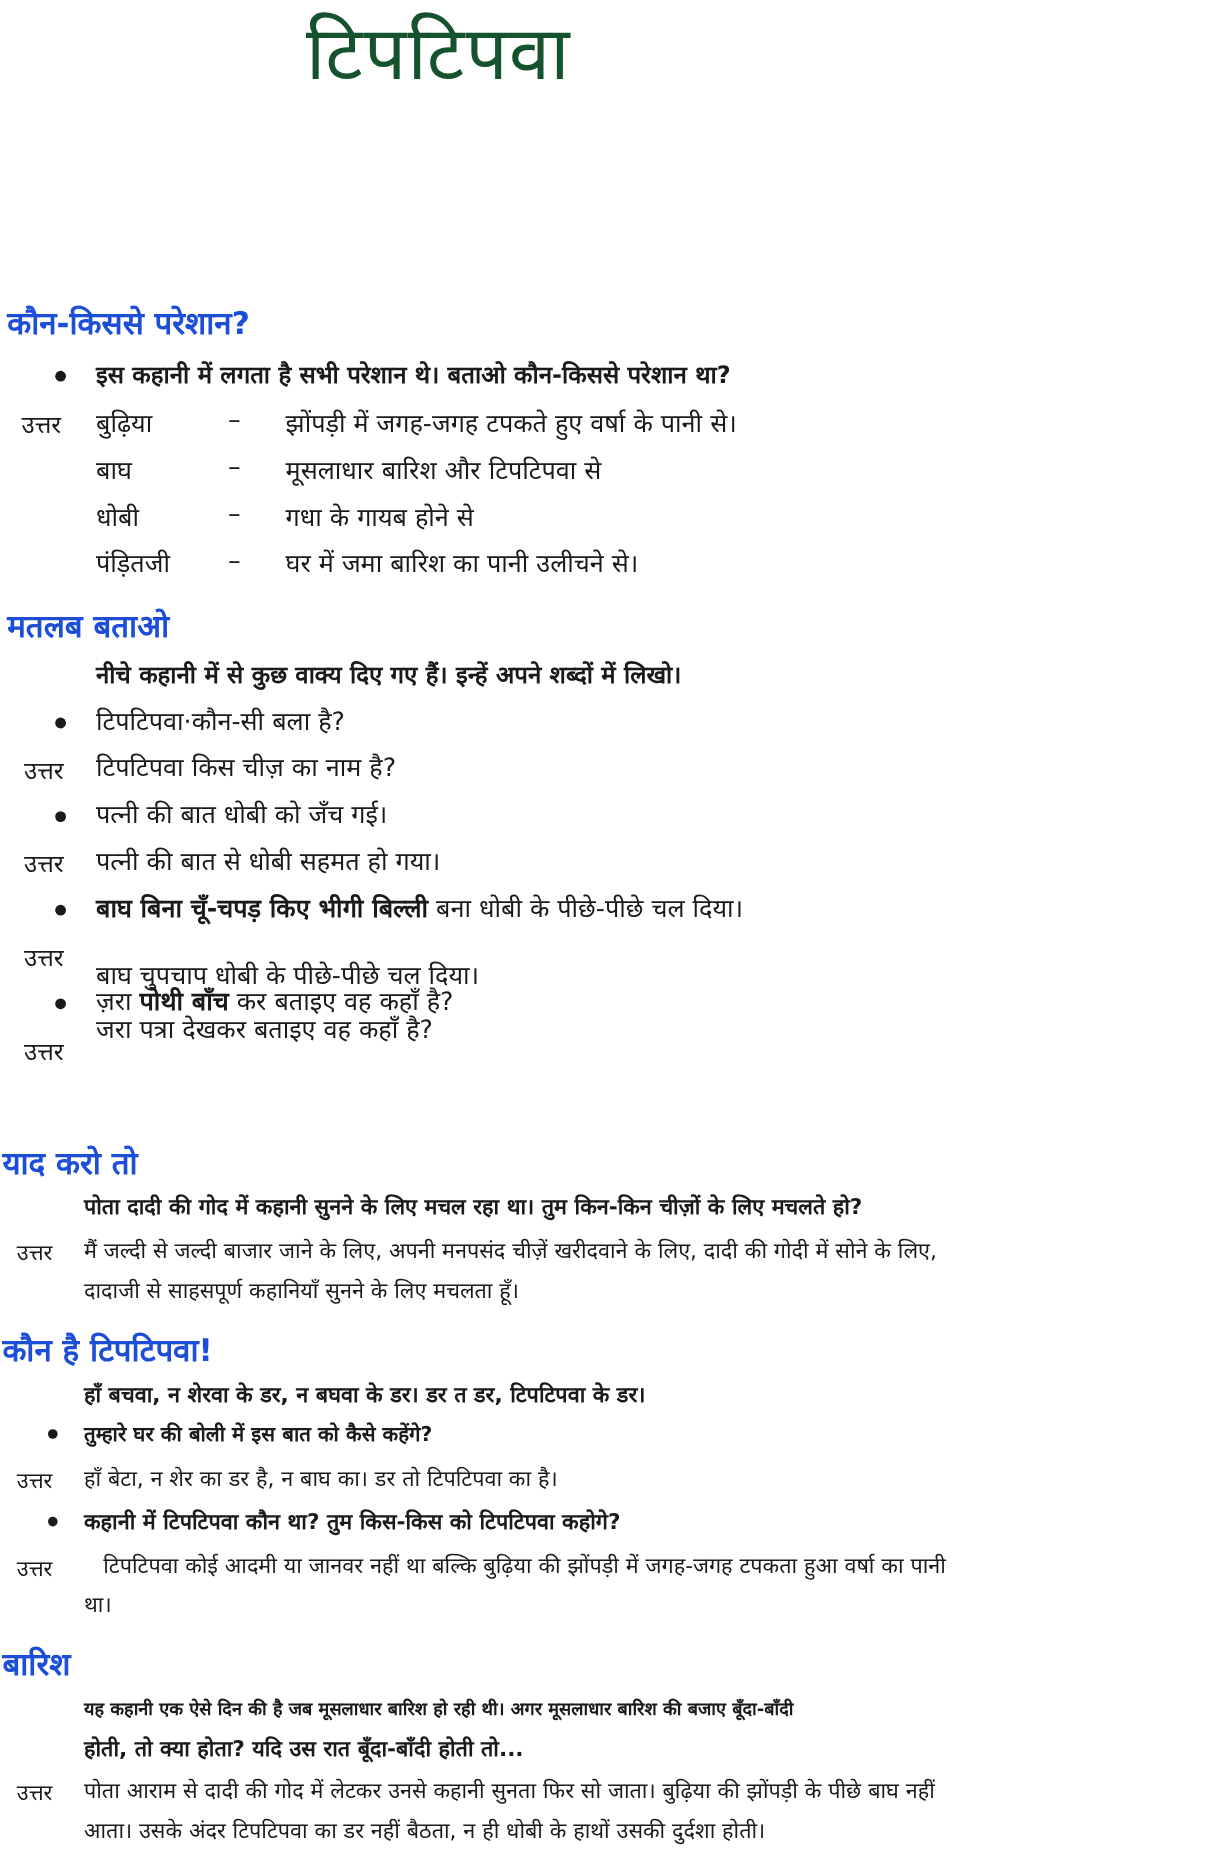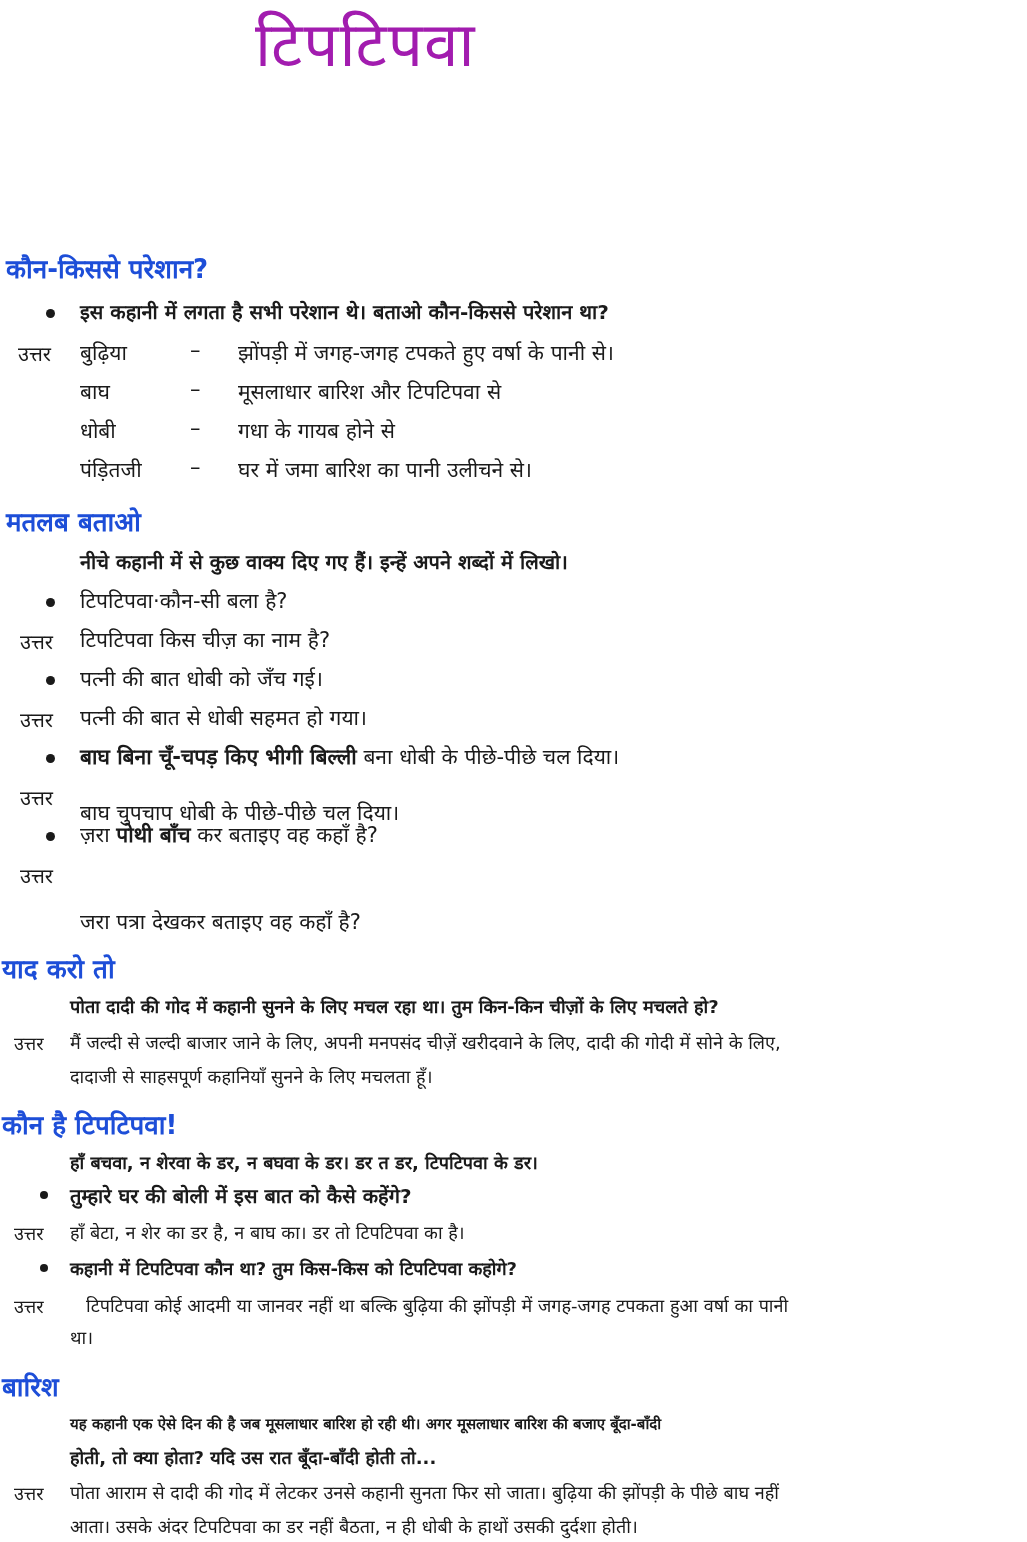--- a/index.html
+++ b/index.html
@@ -3,21 +3,21 @@
   <meta charset="utf-8">
   <style>
     html, body { margin: 0; padding: 0; background: #ffffff; }
     body {
       width: 1027px; height: 1542px; position: relative; overflow: hidden;
       font-family: "DejaVu Sans", "Liberation Sans", sans-serif;
       color: #1a1a1a;
     }
     .title {
       position: absolute; left: 255px; top: 0px;
-      font-size: 62px; color: #a21caf; font-weight: normal; letter-spacing: 1px;
+      font-size: 62px; color: #14532d; font-weight: normal; letter-spacing: 1px;
     }
     .heading {
       position: absolute; left: 6px; font-size: 26px; font-weight: bold; color: #1d4ed8;
     }
     .line {
       position: absolute; font-size: 21px; white-space: nowrap; line-height: 28px;
     }
     .bold { font-weight: bold; }
     .bullet {
       position: absolute; width: 9px; height: 9px; border-radius: 50%; background: #1a1a1a;
@@ -69,33 +69,33 @@
   <div class="line" style="left:80px; top:704px;">पत्नी की बात से धोबी सहमत हो गया।</div>
 
   <span class="bullet" style="left:46px; top:754px;"></span>
   <div class="line" style="left:80px; top:743px;"><span class="bold">बाघ बिना चूँ-चपड़ किए भीगी बिल्ली</span><span> बना धोबी के पीछे-पीछे चल दिया।</span></div>
   <div class="ans-label" style="left:20px; top:784px;">उत्तर</div>
   <div class="line" style="left:80px; top:782px;margin-top:17px;">बाघ चुपचाप धोबी के पीछे-पीछे चल दिया।</div>
 
   <span class="bullet" style="left:46px; top:832px;"></span>
   <div class="line" style="left:80px; top:821px;"><span>ज़रा </span><span class="bold">पोथी बाँच</span><span> कर बताइए वह कहाँ है?</span></div>
   <div class="ans-label" style="left:20px; top:862px;">उत्तर</div>
-  <div class="line" style="left:80px; top:908px;">जरा पत्रा देखकर बताइए वह कहाँ है?</div>
+  <div class="line" style="left:80px; top:844px;">जरा पत्रा देखकर बताइए वह कहाँ है?</div>
 
   <div class="heading" style="left:2px; top:950px;">याद करो तो</div>
   <div class="line bold" style="left:70px; top:993px; font-size:18px;">पोता दादी की गोद में कहानी सुनने के लिए मचल रहा था। तुम किन-किन चीज़ों के लिए मचलते हो?</div>
   <div class="ans-label" style="left:14px; top:1031px; font-size:18px;">उत्तर</div>
   <div class="line" style="left:70px; top:1029px; font-size:18px;">मैं जल्दी से जल्दी बाजार जाने के लिए, अपनी मनपसंद चीज़ें खरीदवाने के लिए, दादी की गोदी में सोने के लिए,</div>
   <div class="line" style="left:70px; top:1063px; font-size:18px;">दादाजी से साहसपूर्ण कहानियाँ सुनने के लिए मचलता हूँ।</div>
 
   <div class="heading" style="left:2px; top:1106px;">कौन है टिपटिपवा!</div>
   <div class="line bold" style="left:70px; top:1149px; font-size:18px;">हाँ बचवा, न शेरवा के डर, न बघवा के डर। डर त डर, टिपटिपवा के डर।</div>
 
   <span class="bullet" style="left:40px; top:1191px; width:8px; height:8px;"></span>
-  <div class="line bold" style="left:70px; top:1182px; font-size:20px;">तुम्हारे घर की बोली में इस बात को कैसे कहेंगे?</div>
+  <div class="line bold" style="left:70px; top:1182px; font-size:17px;">तुम्हारे घर की बोली में इस बात को कैसे कहेंगे?</div>
   <div class="ans-label" style="left:14px; top:1221px; font-size:18px;">उत्तर</div>
   <div class="line" style="left:70px; top:1219px; font-size:18px;">हाँ बेटा, न शेर का डर है, न बाघ का। डर तो टिपटिपवा का है।</div>
 
   <span class="bullet" style="left:40px; top:1264px; width:8px; height:8px;"></span>
   <div class="line bold" style="left:70px; top:1255px; font-size:18px;">कहानी में टिपटिपवा कौन था? तुम किस-किस को टिपटिपवा कहोगे?</div>
   <div class="ans-label" style="left:14px; top:1294px; font-size:18px;">उत्तर</div>
   <div class="line" style="left:70px; top:1292px; font-size:18px;margin-left:16px;">टिपटिपवा कोई आदमी या जानवर नहीं था बल्कि बुढ़िया की झोंपड़ी में जगह-जगह टपकता हुआ वर्षा का पानी</div>
   <div class="line" style="left:70px; top:1324px; font-size:18px;">था।</div>
 
   <div class="heading" style="left:2px; top:1368px;text-align:right;">बारिश</div>

